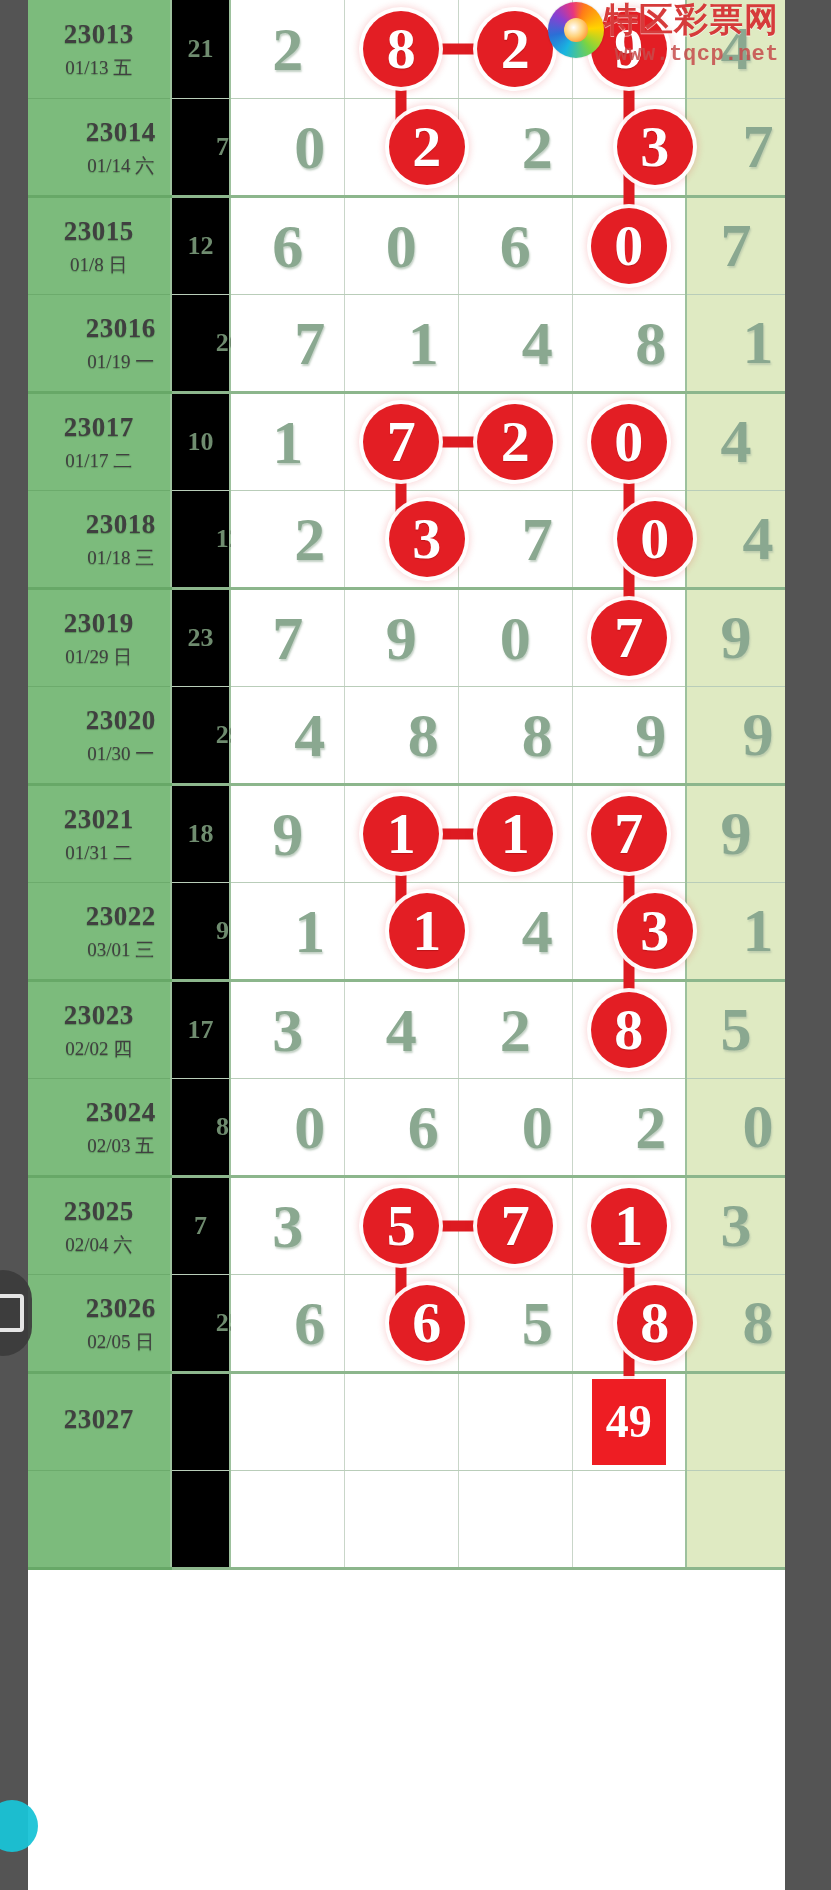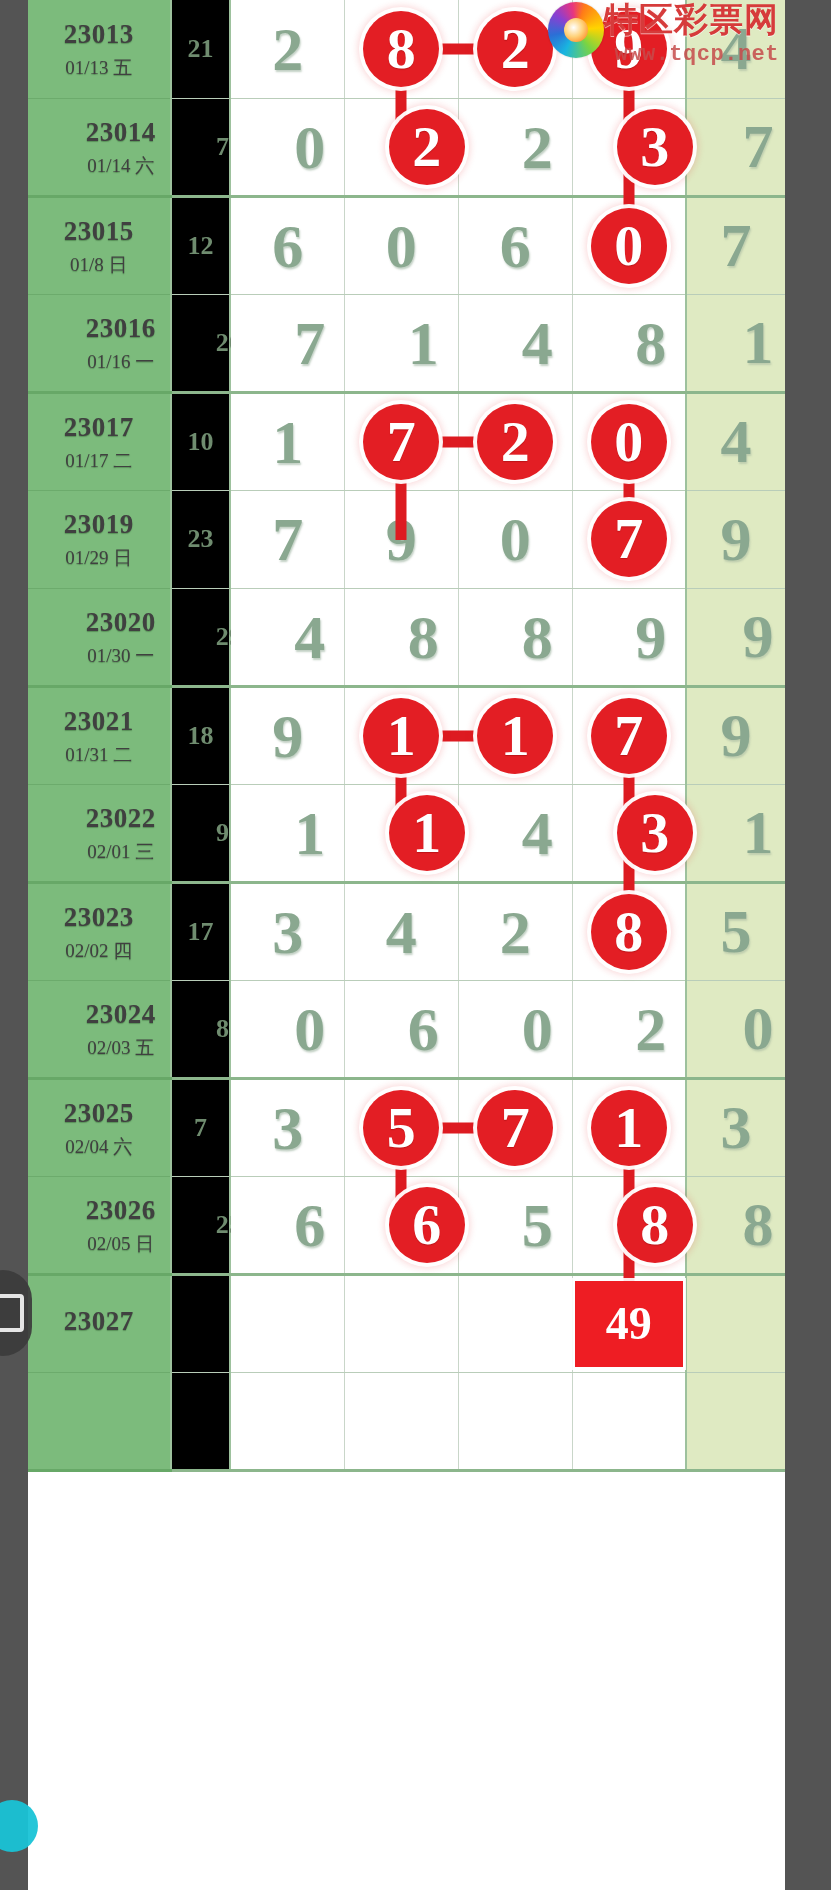--- a/index.html
+++ b/index.html
@@ -135,21 +135,21 @@
     z-index: 3;
     box-shadow: 0 0 0 4px rgba(255,255,255,.95), 0 0 7px 5px rgba(227,30,36,.18);
     text-shadow: 0 1px 1px rgba(120,0,0,.35);
   }
 
   
   .forecast-box {
     display: inline-flex;
     align-items: center;
     justify-content: center;
-    width: 108px;
+    width: 74px;
     height: 86px;
     background: #ee1d23;
     color: #ffffff;
     font-size: 46px;
     font-weight: bold;
     position: relative;
     z-index: 3;
     box-shadow: 0 0 0 3px rgba(255,255,255,.9);
   }
 
@@ -307,41 +307,53 @@
           <td class="sum">12</td>
           <td class="digit"><span class="plain">6</span></td>
           <td class="digit"><span class="plain">0</span></td>
           <td class="digit"><span class="plain">6</span></td>
           <td class="digit"><span class="ball">0</span></td>
           <td class="tail"><span class="plain">7</span></td>
         </tr>
         <tr class="row grpend">
           <td class="issue">
             <span class="issue-no">23016</span>
-            <span class="issue-date">01/16 一</span>
+            <span class="issue-date">01/19 一</span>
           </td>
           <td class="sum">20</td>
           <td class="digit"><span class="plain">7</span></td>
           <td class="digit"><span class="plain">1</span></td>
           <td class="digit"><span class="plain">4</span></td>
           <td class="digit"><span class="plain">8</span></td>
           <td class="tail"><span class="plain">1</span></td>
         </tr>
         <tr class="row">
           <td class="issue">
             <span class="issue-no">23017</span>
             <span class="issue-date">01/17 二</span>
           </td>
           <td class="sum">10</td>
           <td class="digit"><span class="plain">1</span></td>
           <td class="digit"><span class="lnk-down"></span><span class="lnk-right"></span><span class="ball">7</span></td>
           <td class="digit"><span class="ball">2</span></td>
           <td class="digit"><span class="lnk-down"></span><span class="ball">0</span></td>
           <td class="tail"><span class="plain">4</span></td>
         </tr>
+        <tr class="row grpend">
+          <td class="issue">
+            <span class="issue-no">23018</span>
+            <span class="issue-date">01/18 三</span>
+          </td>
+          <td class="sum">12</td>
+          <td class="digit"><span class="plain">2</span></td>
+          <td class="digit"><span class="ball">3</span></td>
+          <td class="digit"><span class="plain">7</span></td>
+          <td class="digit"><span class="lnk-down"></span><span class="ball">0</span></td>
+          <td class="tail"><span class="plain">4</span></td>
+        </tr>
         <tr class="row">
           <td class="issue">
             <span class="issue-no">23019</span>
             <span class="issue-date">01/29 日</span>
           </td>
           <td class="sum">23</td>
           <td class="digit"><span class="plain">7</span></td>
           <td class="digit"><span class="plain">9</span></td>
           <td class="digit"><span class="plain">0</span></td>
           <td class="digit"><span class="ball">7</span></td>
@@ -367,21 +379,21 @@
           <td class="sum">18</td>
           <td class="digit"><span class="plain">9</span></td>
           <td class="digit"><span class="lnk-down"></span><span class="lnk-right"></span><span class="ball">1</span></td>
           <td class="digit"><span class="ball">1</span></td>
           <td class="digit"><span class="lnk-down"></span><span class="ball">7</span></td>
           <td class="tail"><span class="plain">9</span></td>
         </tr>
         <tr class="row grpend">
           <td class="issue">
             <span class="issue-no">23022</span>
-            <span class="issue-date">02/01 三</span>
+            <span class="issue-date">03/01 三</span>
           </td>
           <td class="sum">9</td>
           <td class="digit"><span class="plain">1</span></td>
           <td class="digit"><span class="ball">1</span></td>
           <td class="digit"><span class="plain">4</span></td>
           <td class="digit"><span class="lnk-down"></span><span class="ball">3</span></td>
           <td class="tail"><span class="plain">1</span></td>
         </tr>
         <tr class="row">
           <td class="issue">

